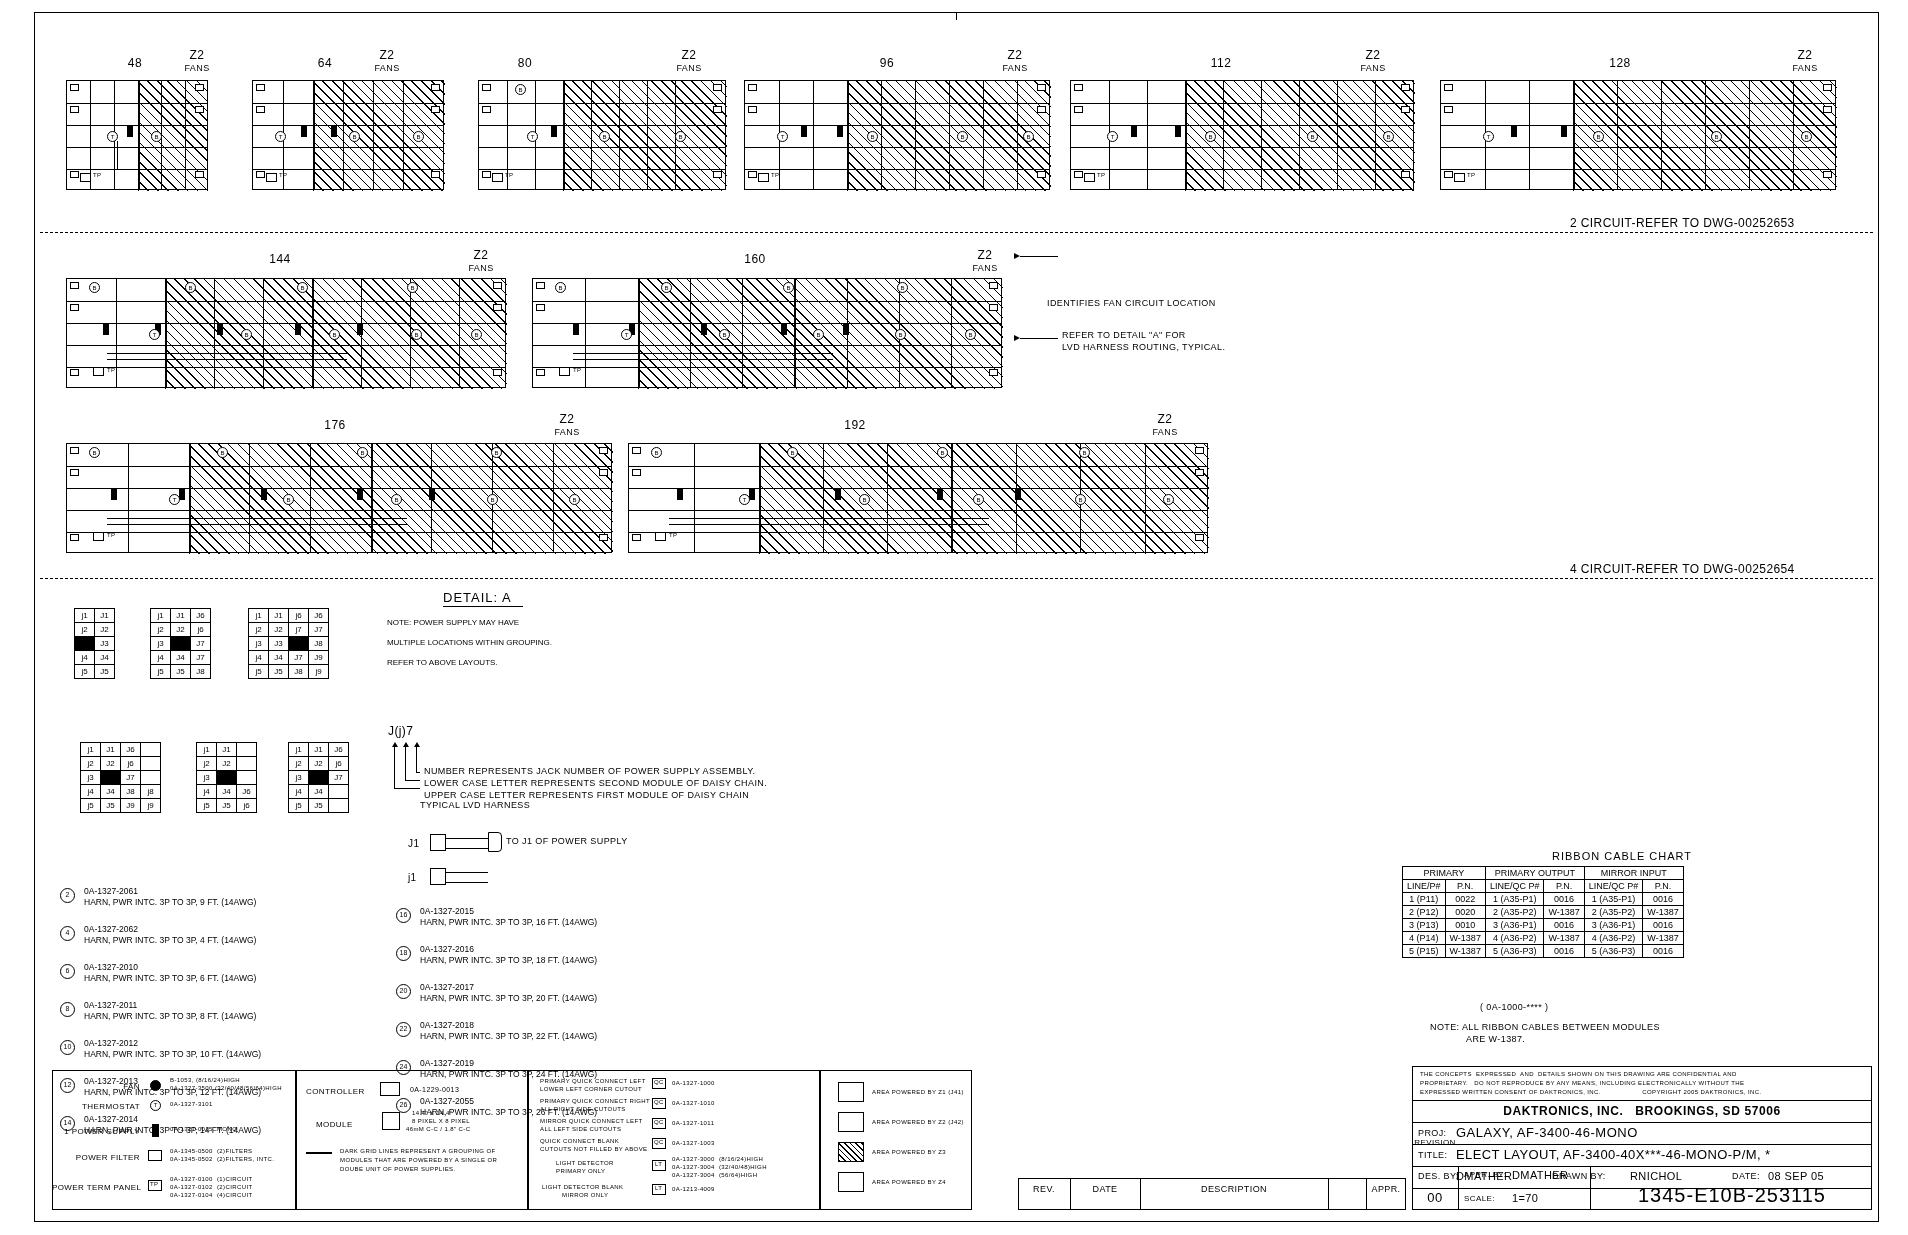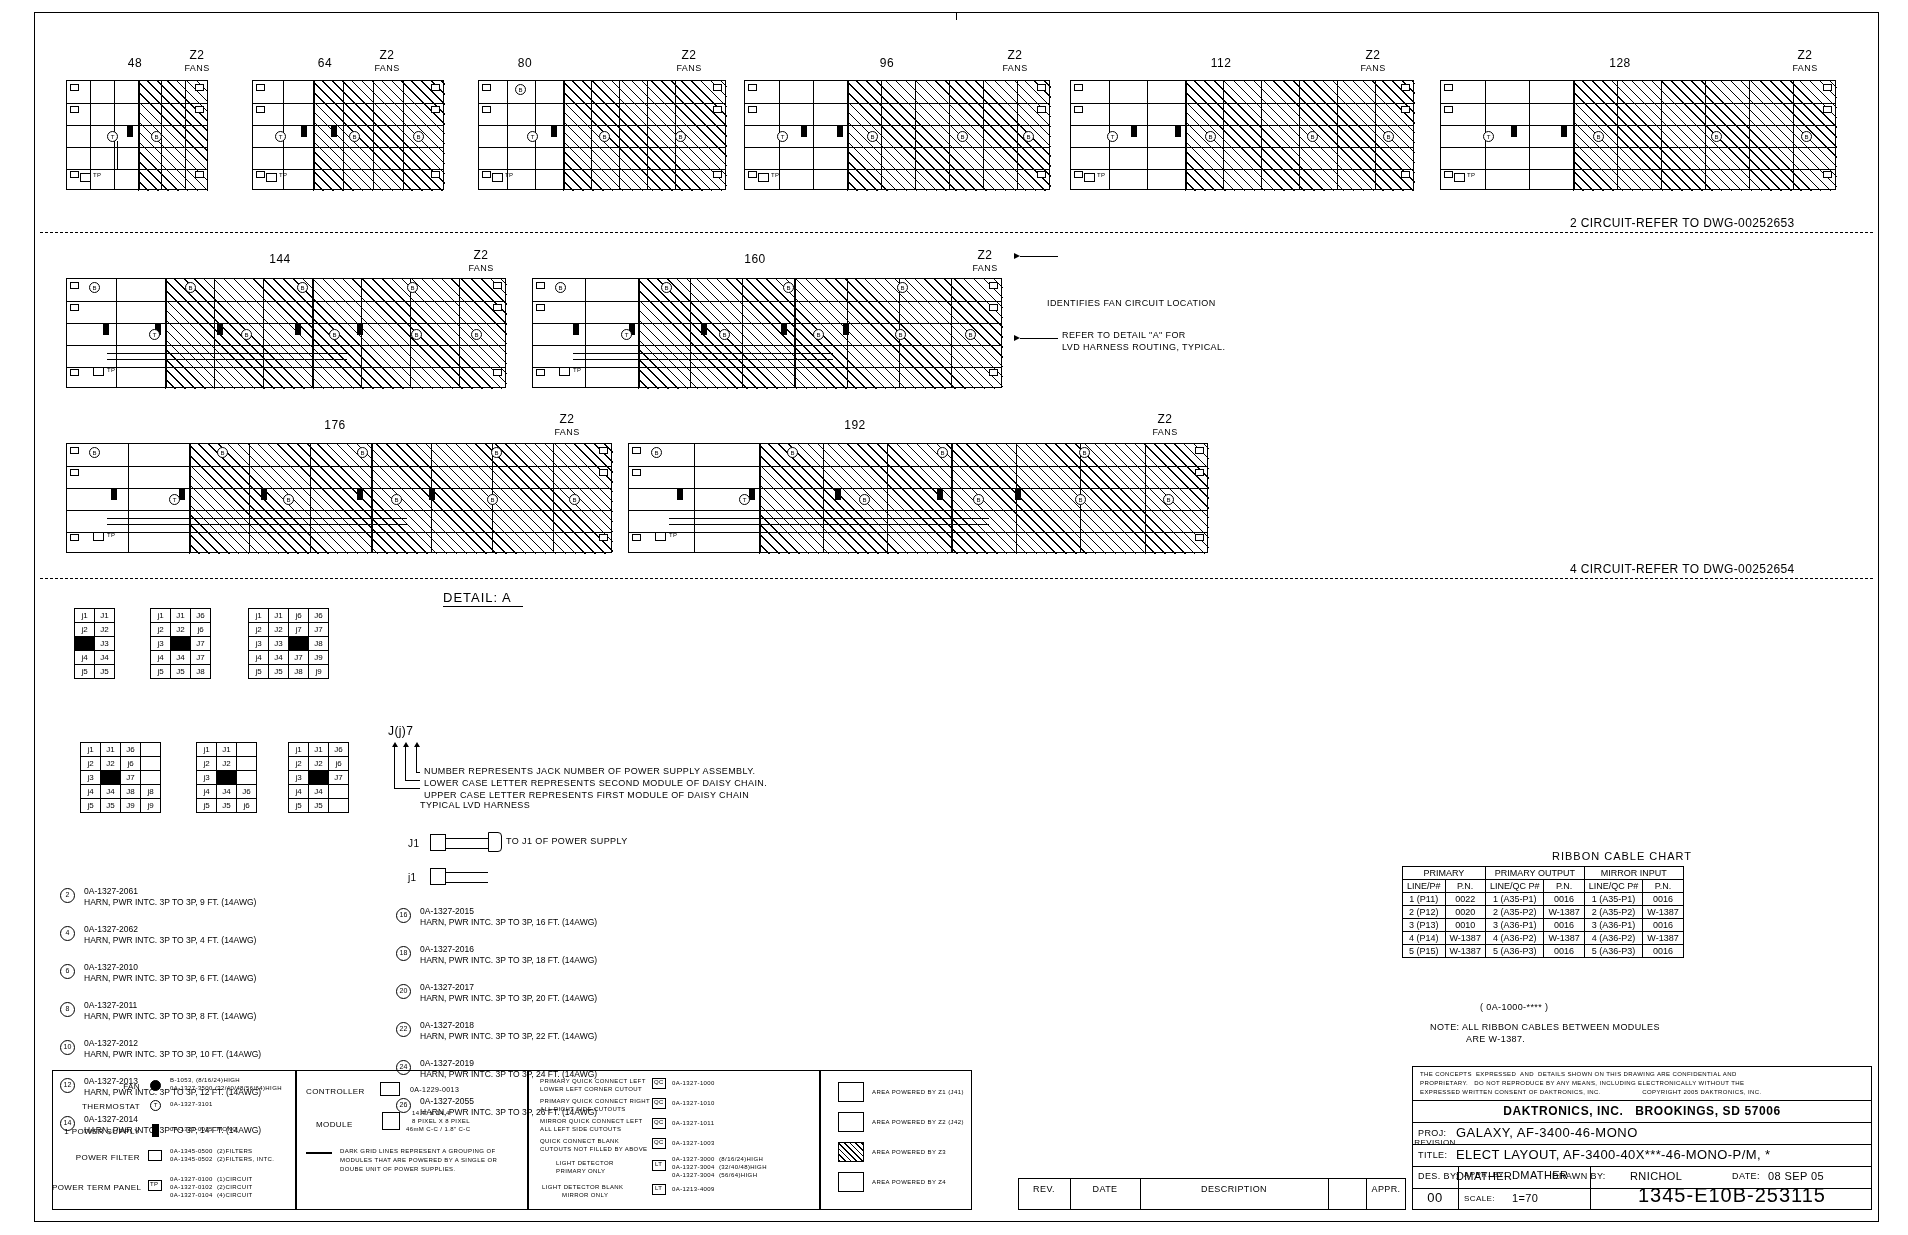--- a/index.html
+++ b/index.html
@@ -453,20 +453,25 @@
       <div class="ln" style="left:40px;top:74px;width:320px;height:1px;"></div>
       <div class="ln" style="left:40px;top:80px;width:320px;height:1px;"></div>
     </div>
   </div>
 
   <div class="txt t12" style="left:1570px;top:562px;">4 CIRCUIT-REFER TO DWG-00252654</div>
 
   <div class="txt t13" style="left:443px;top:590px;letter-spacing:1px;">DETAIL: A</div>
   <div class="ln" style="left:443px;top:606px;width:80px;height:1px;"></div>
 
+  <div class="noteblk t9" style="left:378px;top:608px;">
+    <span>NOTE: POWER SUPPLY MAY HAVE</span><br>
+    <span>MULTIPLE LOCATIONS WITHIN GROUPING.</span><br>
+    <span>REFER TO ABOVE LAYOUTS.</span>
+  </div>
 
   <table class="jt" style="left:74px;top:608px;">
     <tbody>
         <tr>
           <td>j1</td>
           <td>J1</td>
         </tr>
     <tr>
           <td>j2</td>
           <td>J2</td>

